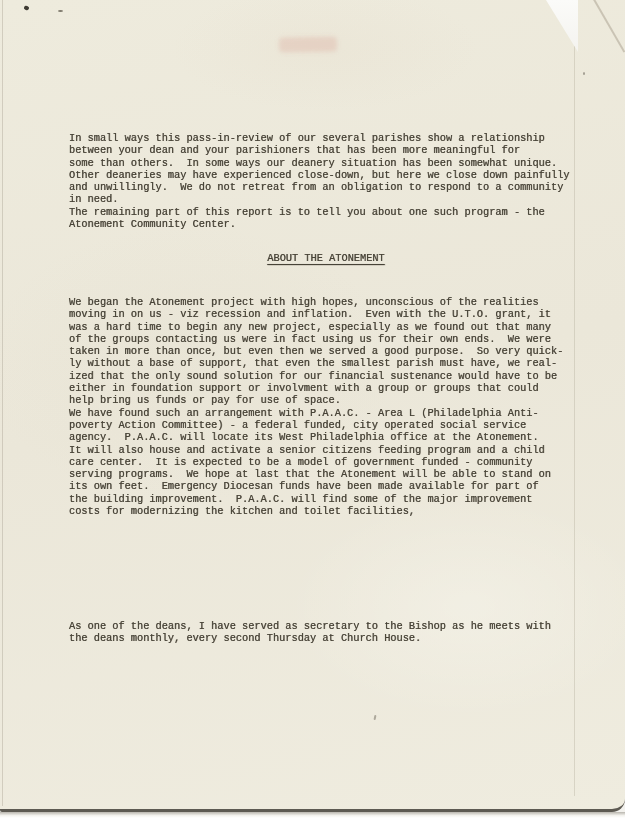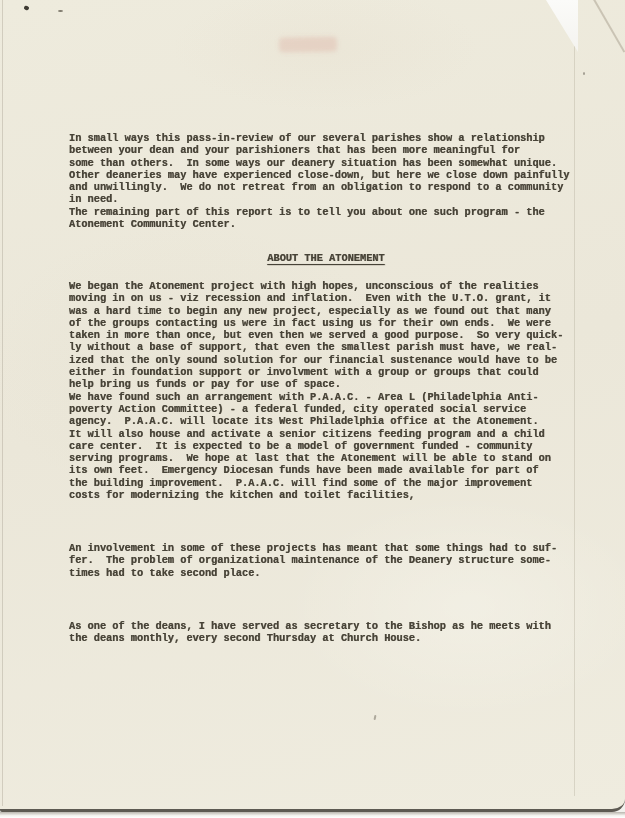--- a/index.html
+++ b/index.html
@@ -6,21 +6,20 @@
     margin: 0; padding: 0;
     width: 625px; height: 818px;
     font-family: "Liberation Mono", "DejaVu Sans Mono", monospace;
     background: #f2f1ed;
     overflow: hidden;
   }
   #canvas {
     position: relative;
     width: 578px; height: 818px;
     background: #f2f1ed;
-    font-weight: bold;
   }
   
   .paper {
     position: absolute;
     left: 0; top: 0;
     width: 625px; height: 809px;
     background: linear-gradient(168deg, var(--paper-hi) 0%, var(--paper) 48%, var(--paper-lo) 100%);
     border-bottom: 3px solid #5d5a52;
     border-bottom-right-radius: 13px;
     border-bottom-left-radius: 2px;
@@ -107,21 +106,21 @@
   .heading {
     left: 0; width: 620px;
     text-align: center;
     text-decoration: underline;
     text-decoration-thickness: 1.2px;
     text-underline-offset: 2.5px;
     padding-left: 16px;
   }
   #intro-para       { top: 132px; }
   #about-heading    { top: 252px; }
-  #about-para       { top: 280px; }
+  #about-para       { top: 296px; }
   #conclusion-heading { top: 515px; }
   #conclusion-para  { top: 542px; }
   #closing-para     { top: 596px; margin-top: 24px; }
 </style>
 </head>
 <body>
 
 <div id="canvas">
 
   <div class="paper"></div>
@@ -162,20 +161,17 @@
 poverty Action Committee) - a federal funded, city operated social service
 agency.  P.A.A.C. will locate its West Philadelphia office at the Atonement.
 It will also house and activate a senior citizens feeding program and a child
 care center.  It is expected to be a model of government funded - community
 serving programs.  We hope at last that the Atonement will be able to stand on
 its own feet.  Emergency Diocesan funds have been made available for part of
 the building improvement.  P.A.A.C. will find some of the major improvement
 costs for modernizing the kitchen and toilet facilities,</div>
 
 
-  <div id="conclusion-para" class="typed para">An involvement in some of these projects has meant that some things had to suf-
-fer.  The problem of organizational maintenance of the Deanery structure some-
-times had to take second place.</div>
 
   <div id="closing-para" class="typed para">As one of the deans, I have served as secretary to the Bishop as he meets with
 the deans monthly, every second Thursday at Church House.</div>
 
 </div>
 
 </body></html>

